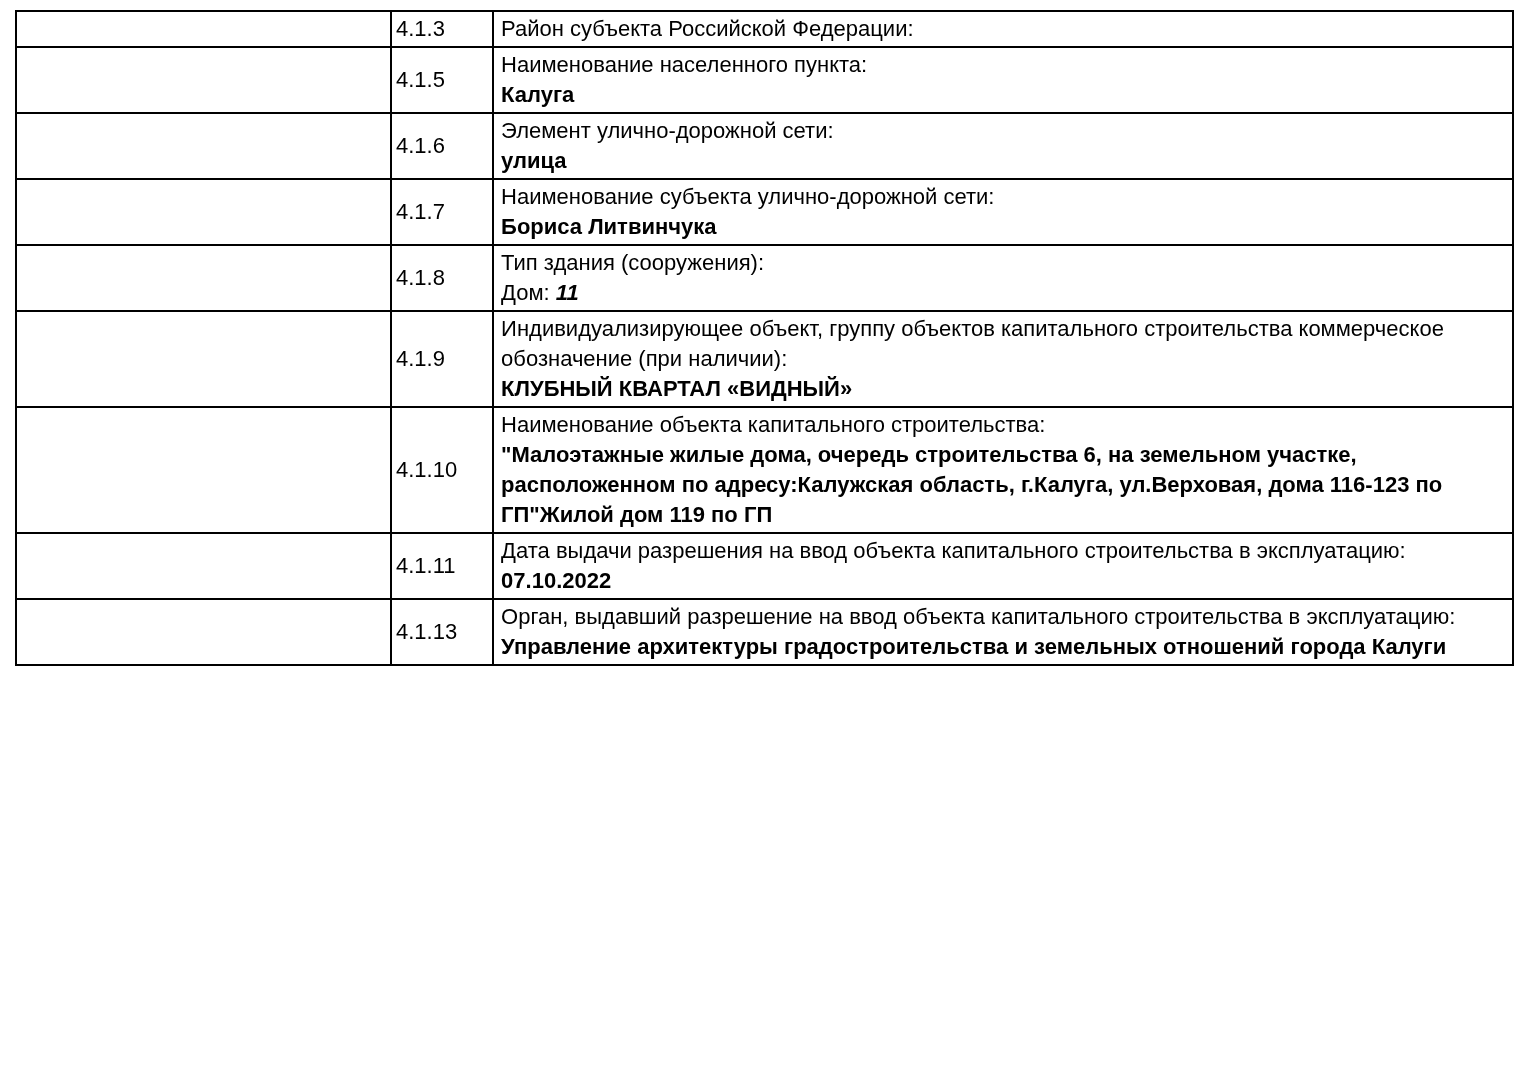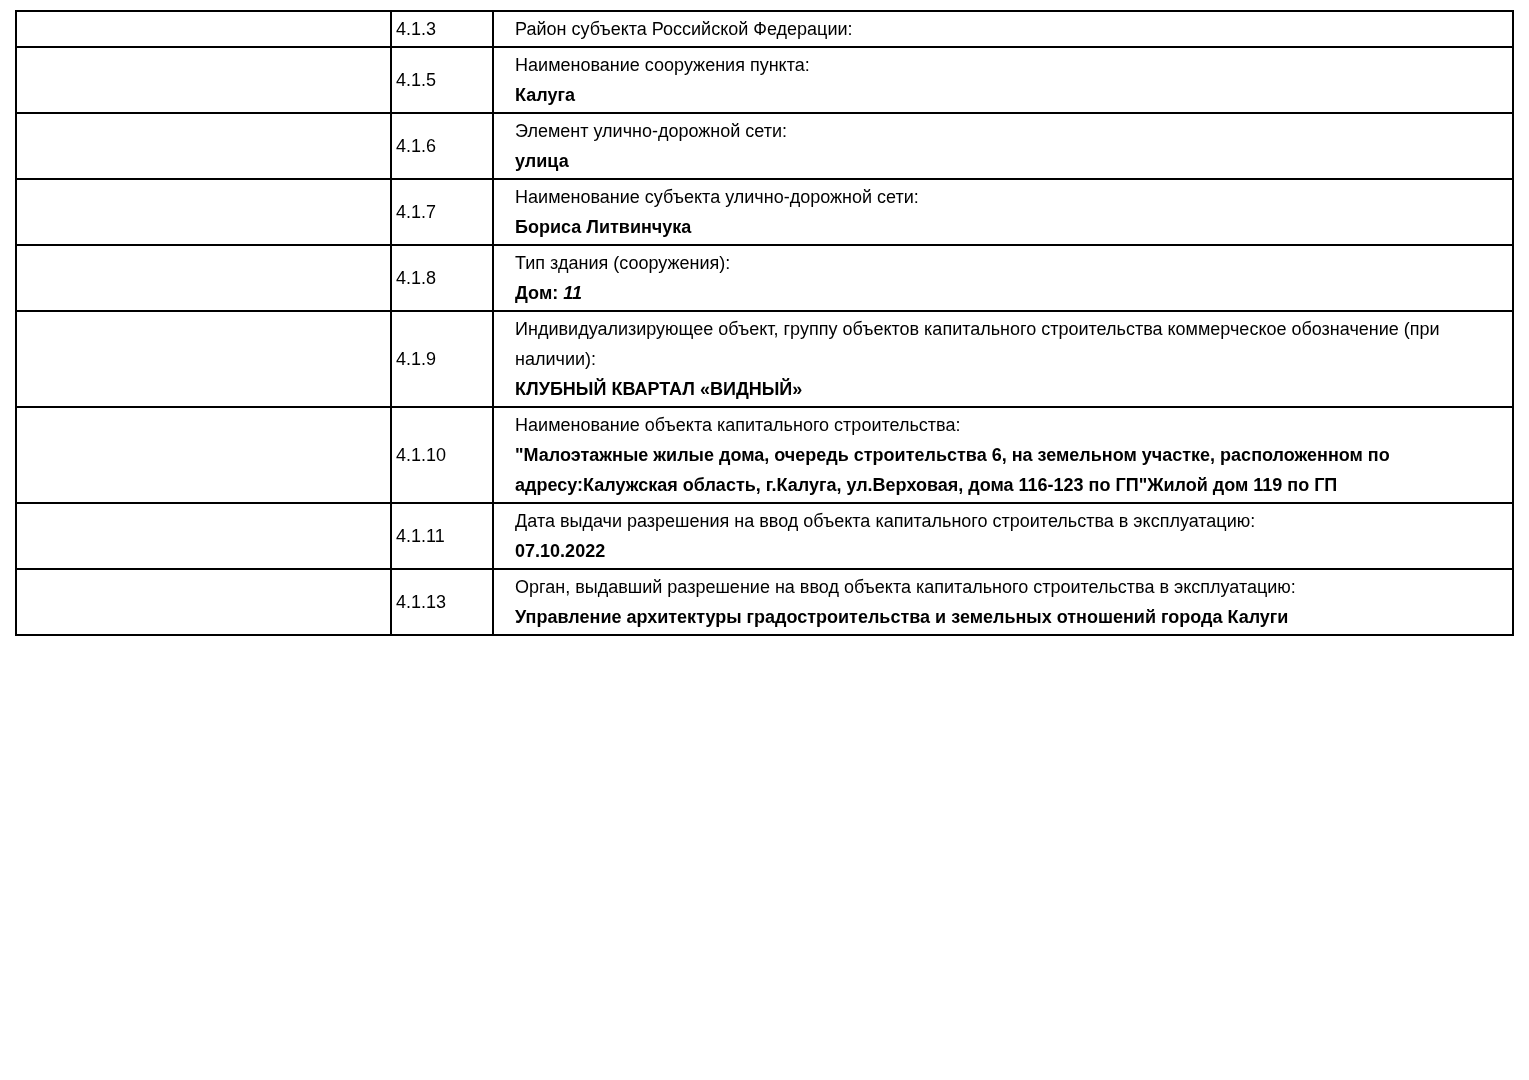--- a/index.html
+++ b/index.html
@@ -14,50 +14,50 @@
     font-family: "Liberation Sans", sans-serif;
     color: #000000;
   }
   .doc-table {
     position: absolute;
     left: 15px;
     top: 10px;
     width: 1499px;
     border-collapse: collapse;
     table-layout: fixed;
-    font-size: 18px;
+    font-size: 22px;
     line-height: 30px;
   }
   .doc-table td {
     border: 2px solid #000000;
     overflow: hidden;
   }
   .col-empty  { width: 371px; }
   .col-num    { width: 101px; }
   .col-content{ width: 1009px; }
   td.cell-empty {
     background: #ffffff;
   }
   td.cell-num {
     vertical-align: middle;
     padding: 1px 2px 1px 4px;
     font-weight: normal;
   }
   td.cell-content {
     vertical-align: top;
-    padding: 2px 6px 2px 21px;
+    padding: 2px 6px 2px 7px;
   }
   .field-label {
     font-weight: normal;
   }
   .field-value {
     font-weight: bold;
   }
   .value-prefix {
-    font-weight: bold;
+    font-weight: normal;
   }
   .value-text {
     font-weight: bold;
     font-style: italic;
   }
 </style>
 </head>
 <body>
 
 <table class="doc-table">
@@ -74,21 +74,21 @@
       <td class="cell-content">
         <div class="field-label">Район субъекта Российской Федерации:</div>
       </td>
     </tr>
 
 
     <tr>
       <td class="cell-empty"></td>
       <td class="cell-num"><span>4.1.5</span></td>
       <td class="cell-content">
-        <div class="field-label">Наименование сооружения пункта:</div>
+        <div class="field-label">Наименование населенного пункта:</div>
         <div class="field-value">Калуга</div>
       </td>
     </tr>
 
     <tr>
       <td class="cell-empty"></td>
       <td class="cell-num"><span>4.1.6</span></td>
       <td class="cell-content">
         <div class="field-label">Элемент улично-дорожной сети:</div>
         <div class="field-value">улица</div>

